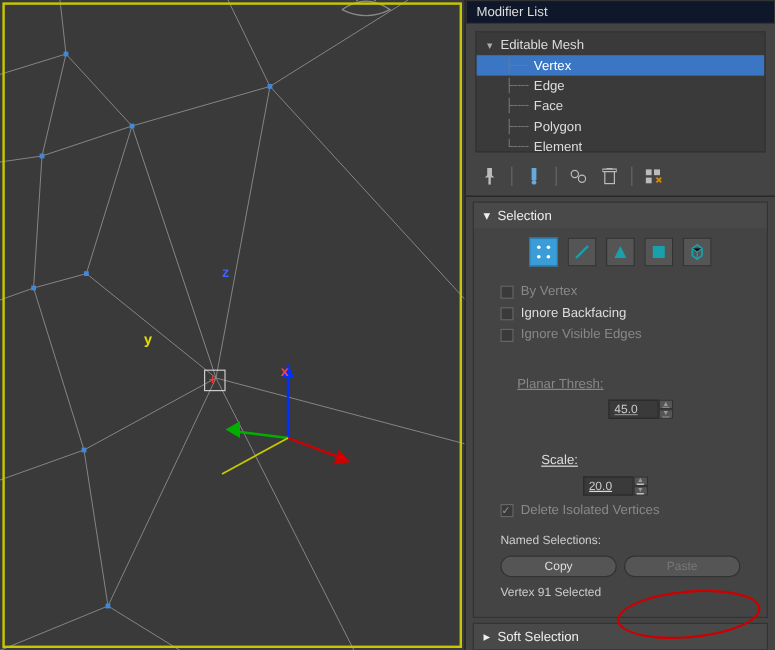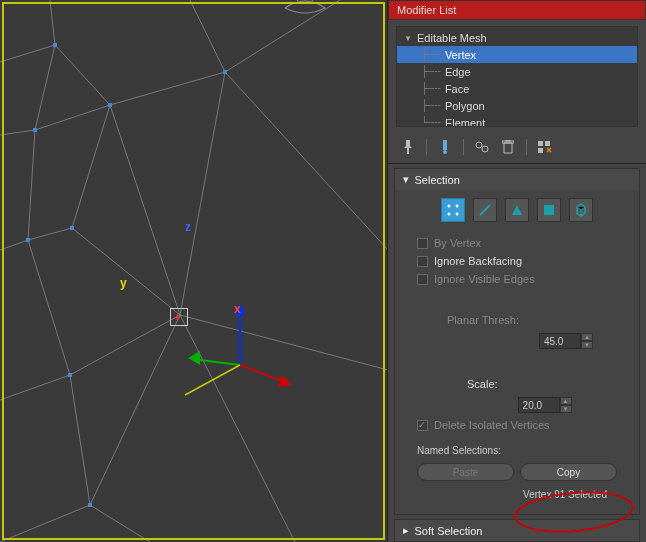--- a/index.html
+++ b/index.html
@@ -66,21 +66,21 @@
   top: 311px;
   font-weight: bold;
 }
 .side-panel {
   flex: 1;
   background: #444444;
   display: flex;
   flex-direction: column;
 }
 .panel-header {
-  background: #b91c1c;
+  background: #0f172a;
   color: #ddd;
   padding: 3px 8px;
   font-size: 11px;
   border: 1px solid #333;
 }
 .modifier-box {
   margin: 6px 8px 4px 8px;
   border: 1px solid #333;
   background: #3a3a3a;
   height: 155px;
@@ -191,23 +191,24 @@
 .checkbox.checked::after {
   content: "✓";
   color: #999;
   font-size: 9px;
   line-height: 9px;
   display: block;
 }
 .input-row {
   display: flex;
   align-items: center;
-  gap: 20px;
+  gap: 4px;
   padding: 3px 10px;
   color: #888;
+  text-decoration: underline;
 }
 .spinner {
   display: flex;
   align-items: center;
   margin-top: 42px;
 }
 .spinner-input {
   width: 42px;
   height: 16px;
   background: #3a3a3a;
@@ -249,21 +250,20 @@
   align-items: center;
   justify-content: center;
   cursor: pointer;
 }
 .label-row {
   padding: 3px 10px;
   color: #ccc;
   font-size: 10px;
 }
 .status-text {
-  text-align: right;
   padding: 4px 20px 6px 10px;
   color: #ccc;
   font-size: 10px;
 }
 .annotation {
   position: absolute;
   width: 120px;
   height: 40px;
   border: 2px solid #c00;
   border-radius: 50%;
@@ -498,25 +498,25 @@
       </div>
       <div class="check-row">
         <div class="checkbox checked"></div>
         <span>Delete Isolated Vertices</span>
       </div>
 
       <div class="btn-row">
       </div>
       <div class="label-row">Named Selections:</div>
       <div class="btn-row">
+        <div class="btn">
+            <span>Copy</span>
+          </div>
         <div class="btn" style="color:#777">
             <span>Paste</span>
-          </div>
-        <div class="btn">
-            <span>Copy</span>
           </div>
       </div>
       <div class="status-text">Vertex 91 Selected</div>
     </div>
   </div>
 
   <div class="rollup">
     <div class="rollup-header">
       <span>▸</span>
       <span>Soft Selection</span>

